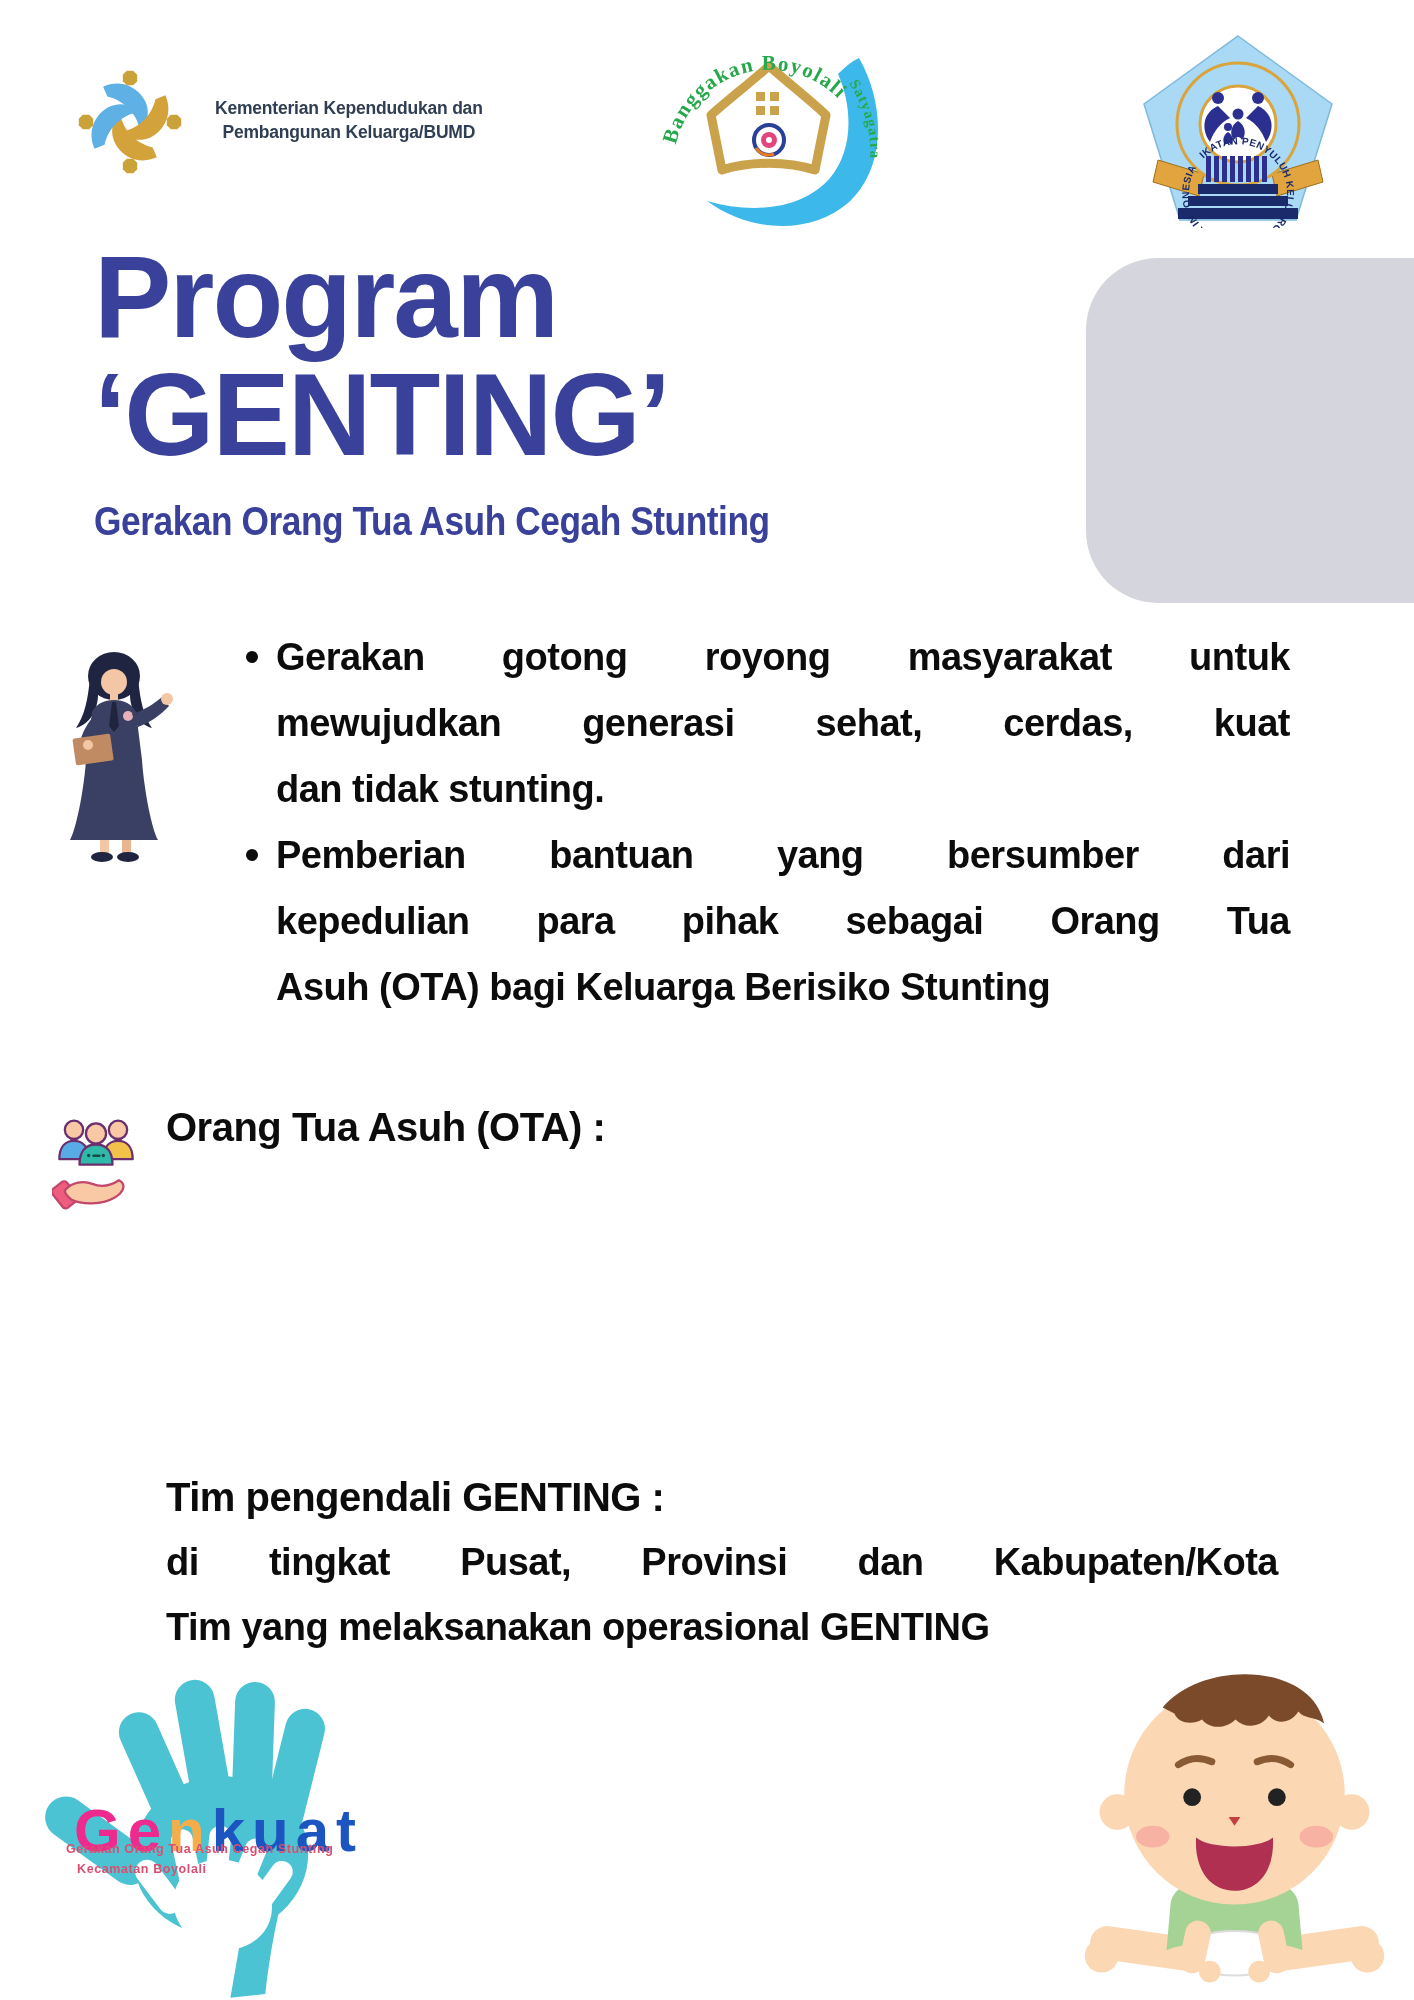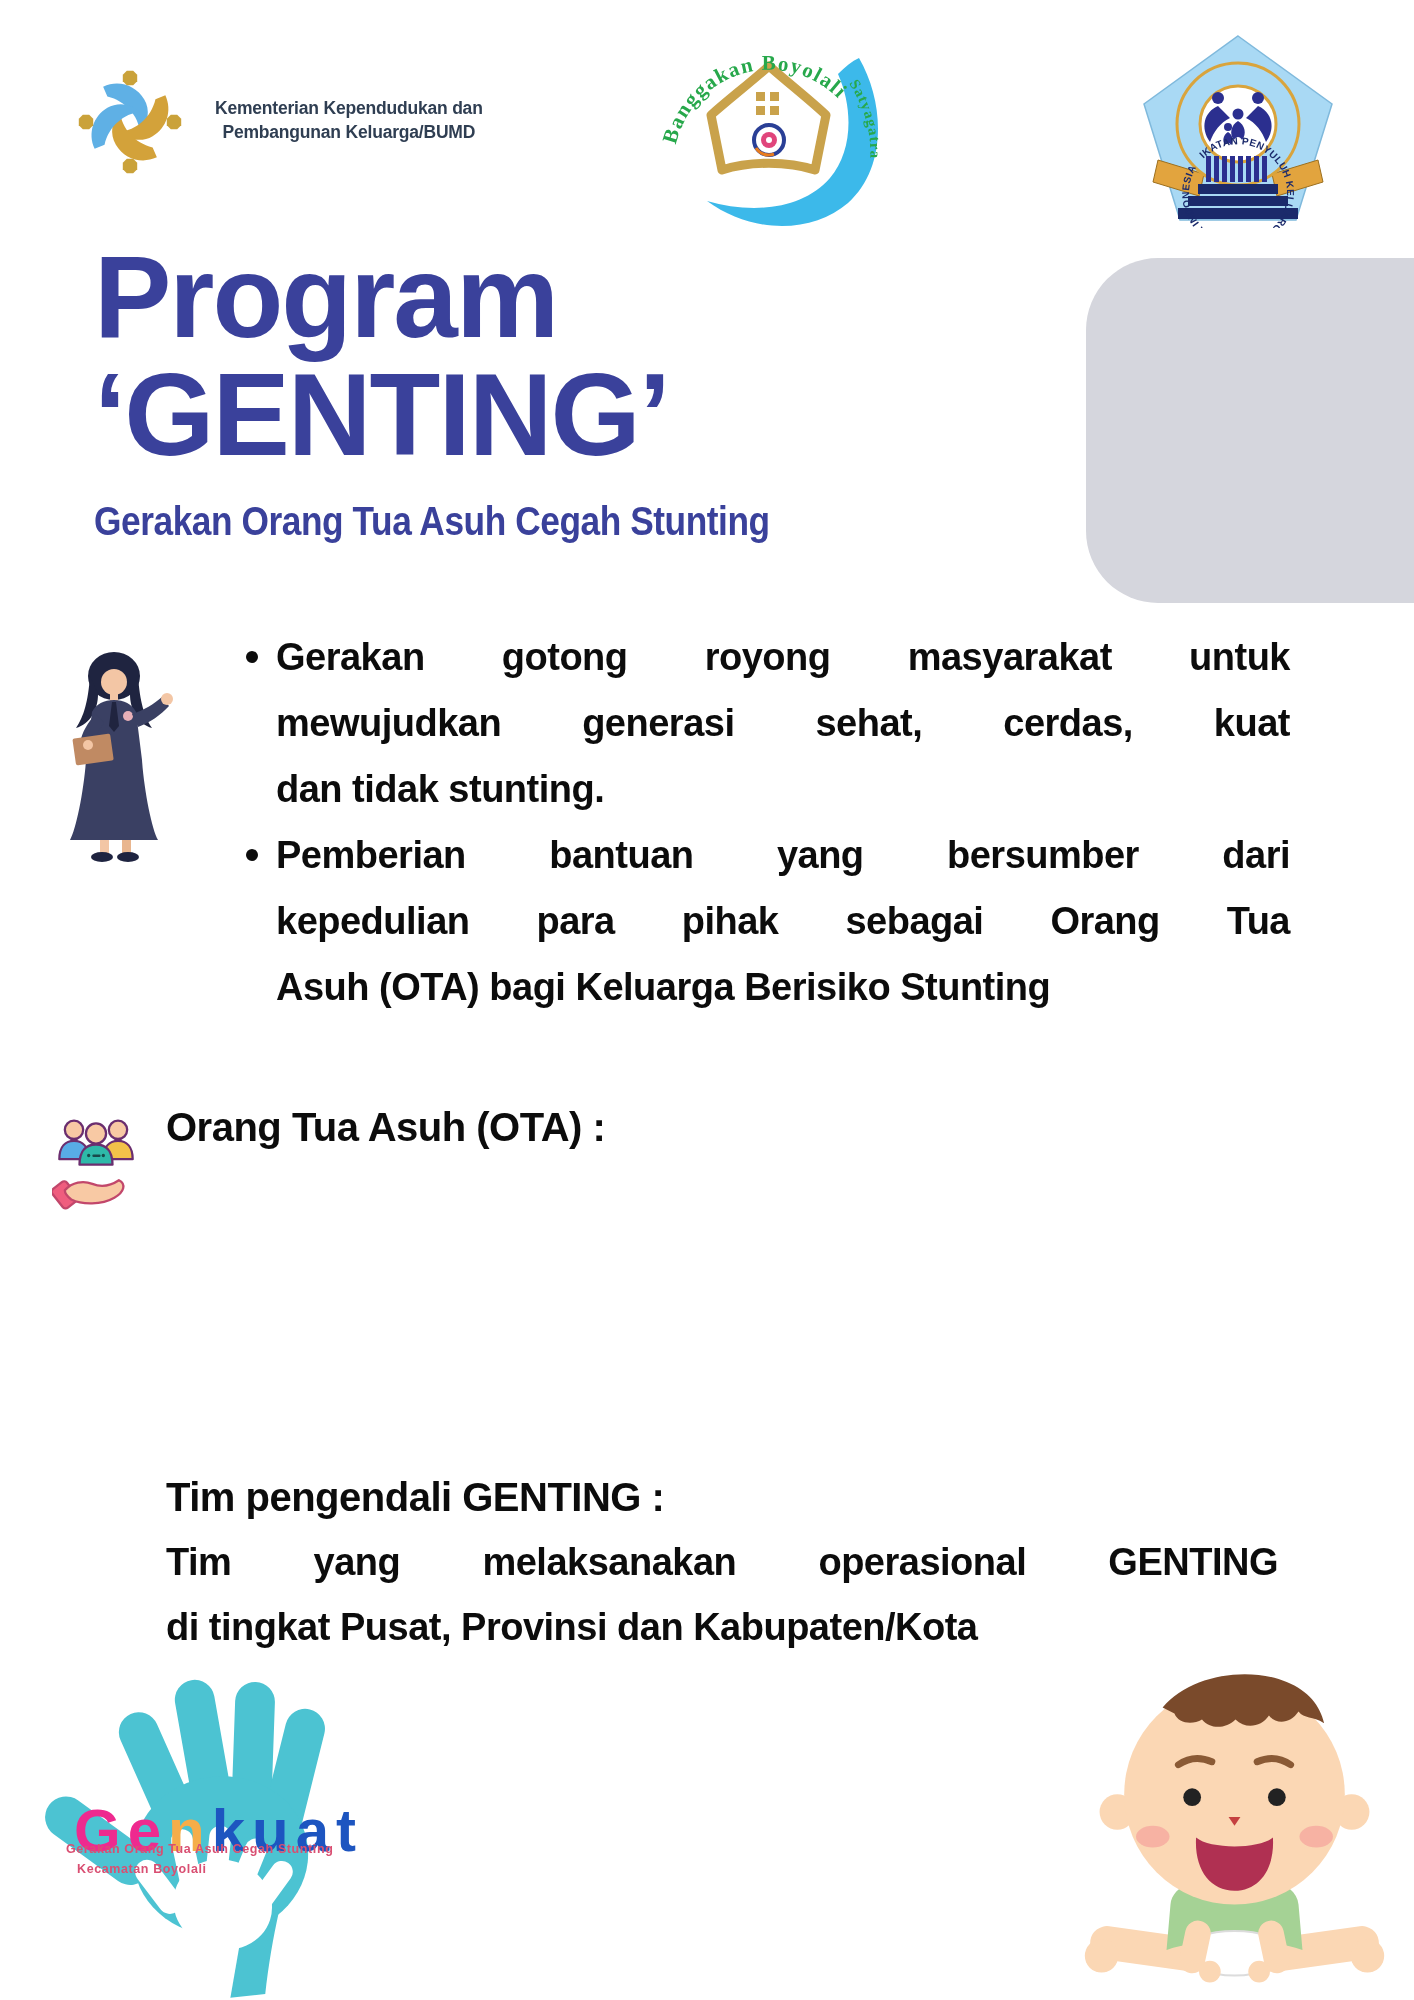--- a/index.html
+++ b/index.html
@@ -199,22 +199,22 @@
         <circle cx="56" cy="58" r="1.8"></circle>
       <rect x="44" y="57" width="9" height="2.6" rx="1.3"></rect>
     </g>
     <rect x="4" y="88" width="20" height="26" rx="4" fill="#ef5d7e" stroke="#c2476b" stroke-width="2.5" transform="rotate(-38 14 101)"></rect>
     <path d="M14,96 C22,87 34,85 44,89 C54,93 64,91 73,85 C81,89 79,98 68,104 C54,112 33,112 21,106 C17,103 14,100 14,96 Z" fill="#f8c9a4" stroke="#c2476b" stroke-width="2.5" stroke-linejoin="round"></path>
   </svg>
 
   <div class="section" id="section-tim">
     <div class="section-heading">Tim pengendali GENTING :</div>
     <div class="section-body">
+        <div class="jline">di tingkat Pusat, Provinsi dan Kabupaten/Kota</div>
         <div class="jline">Tim yang melaksanakan operasional GENTING</div>
-        <div class="jline">di tingkat Pusat, Provinsi dan Kabupaten/Kota</div>
       </div>
   </div>
 
   <div class="genting-wrap">
     <svg width="380" height="348" viewBox="0 0 380 350">
       <g fill="#4cc3d2" transform="rotate(-6 190 200)">
         <rect x="118" y="52" width="40" height="150" rx="20" transform="rotate(-18 138 127)"></rect>
         <rect x="165" y="28" width="40" height="172" rx="20" transform="rotate(-4 185 114)"></rect>
         <rect x="212" y="36" width="40" height="162" rx="20" transform="rotate(8 232 117)"></rect>
         <rect x="252" y="66" width="40" height="132" rx="20" transform="rotate(20 272 132)"></rect>

